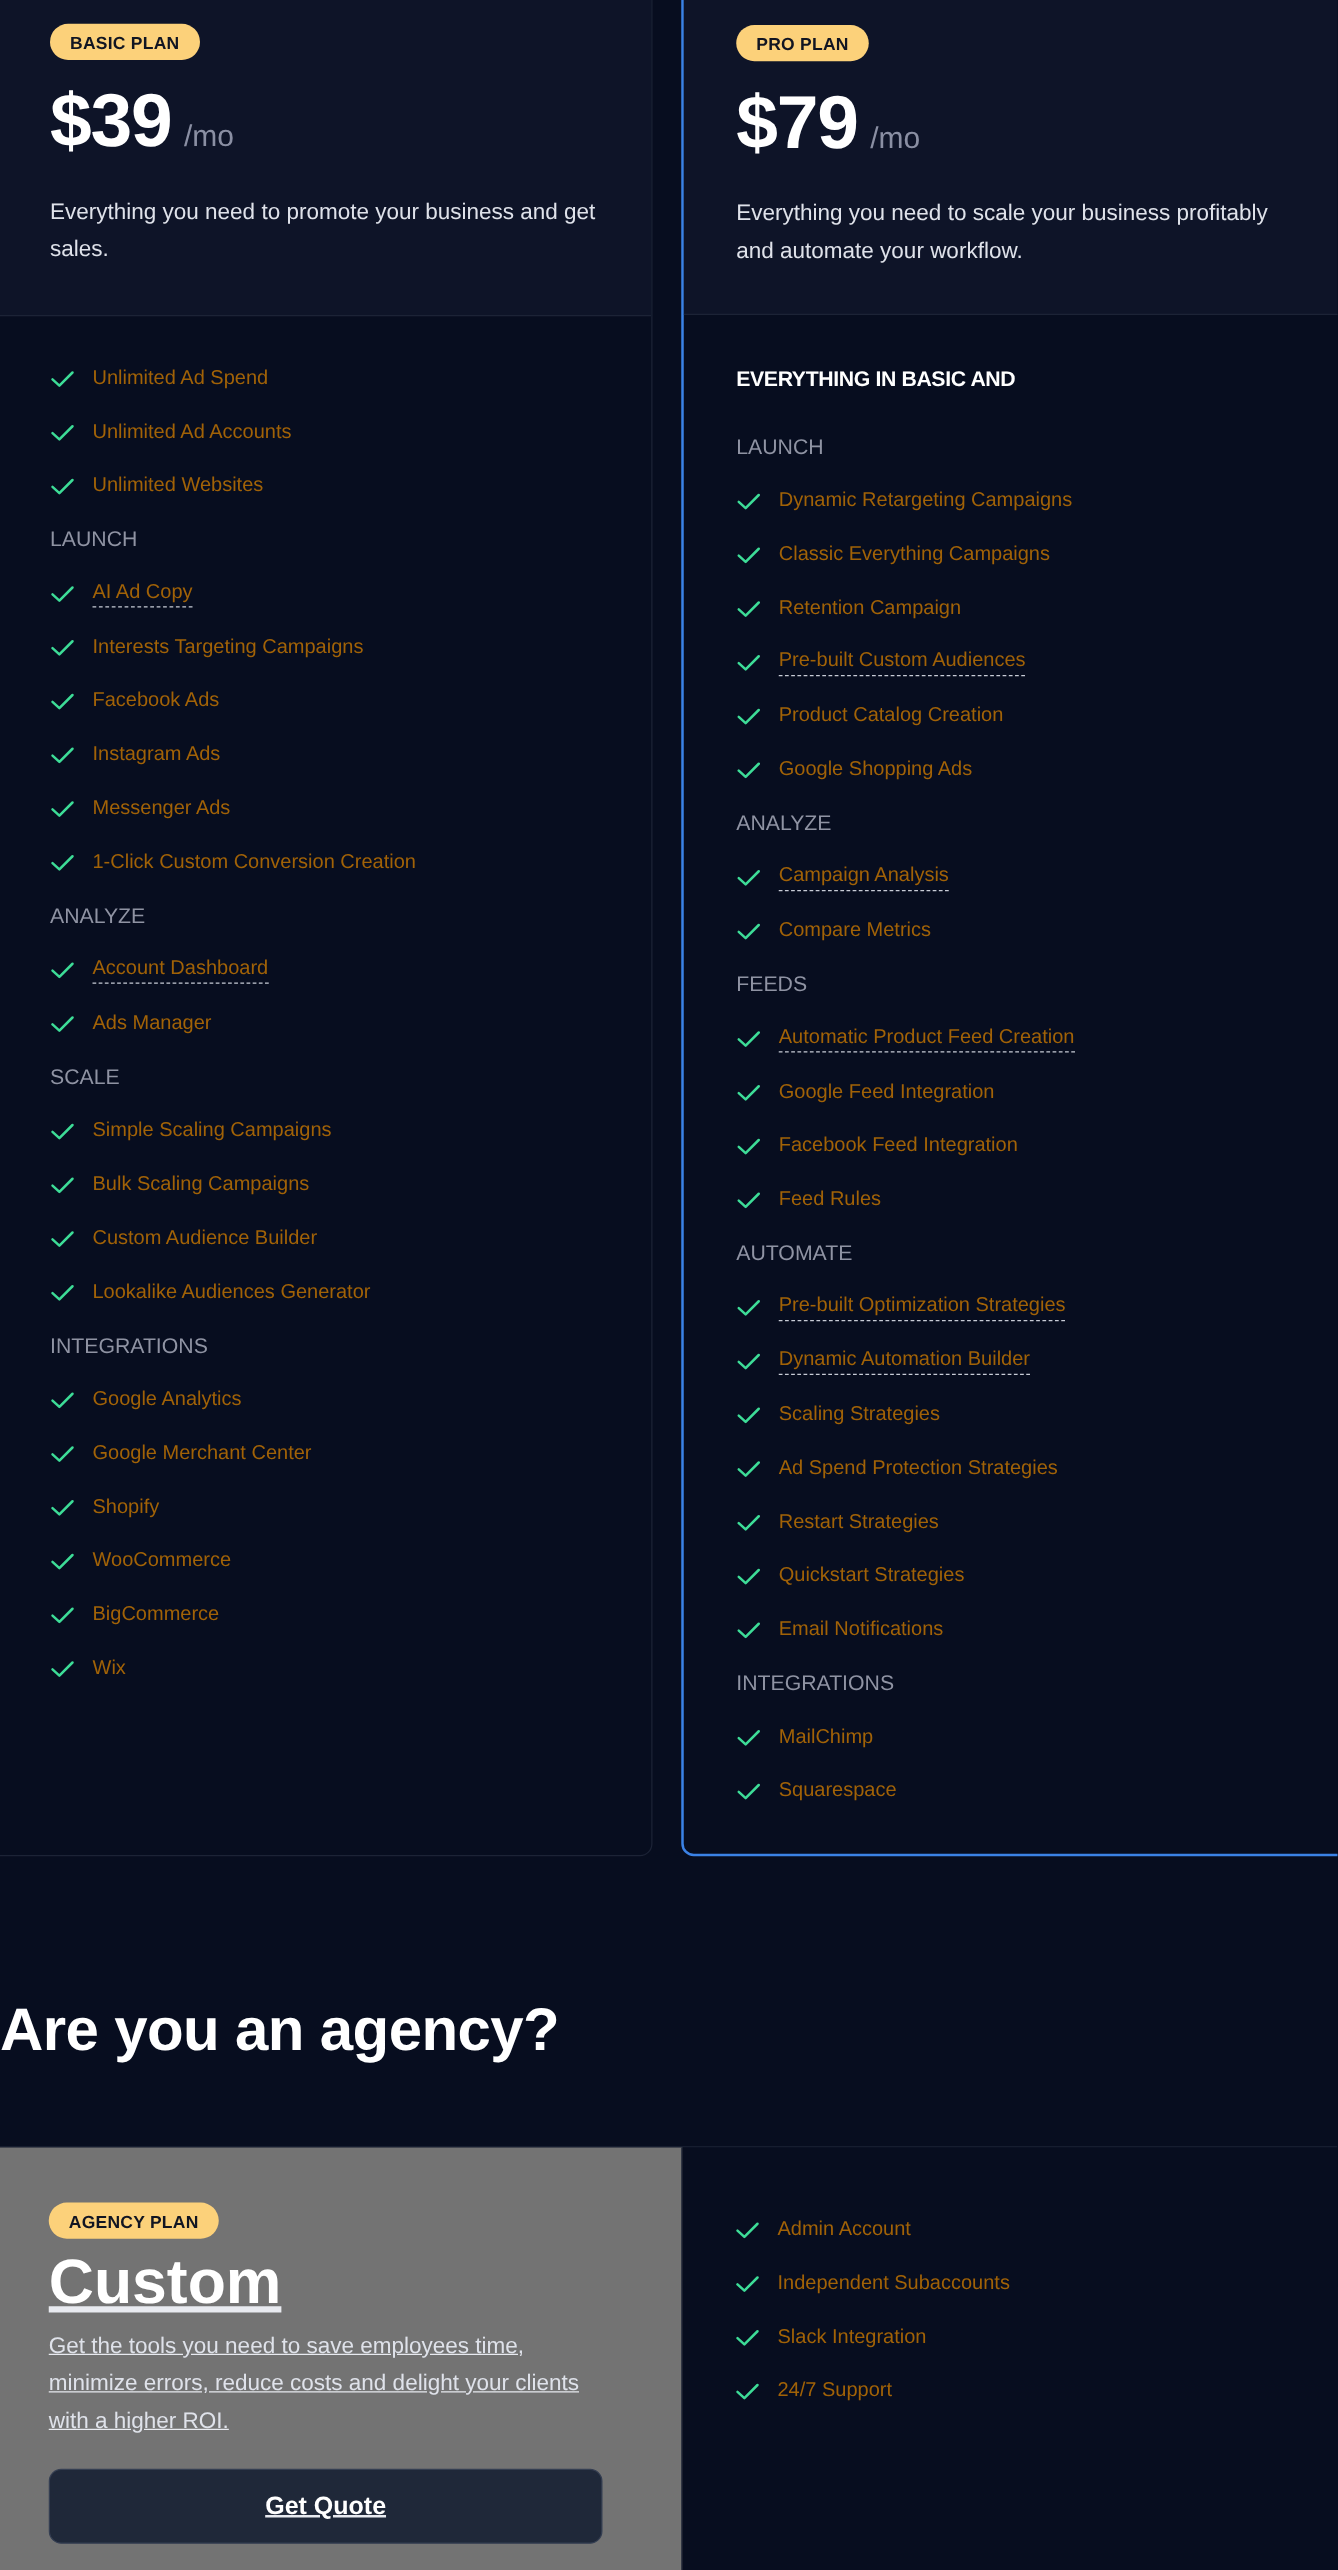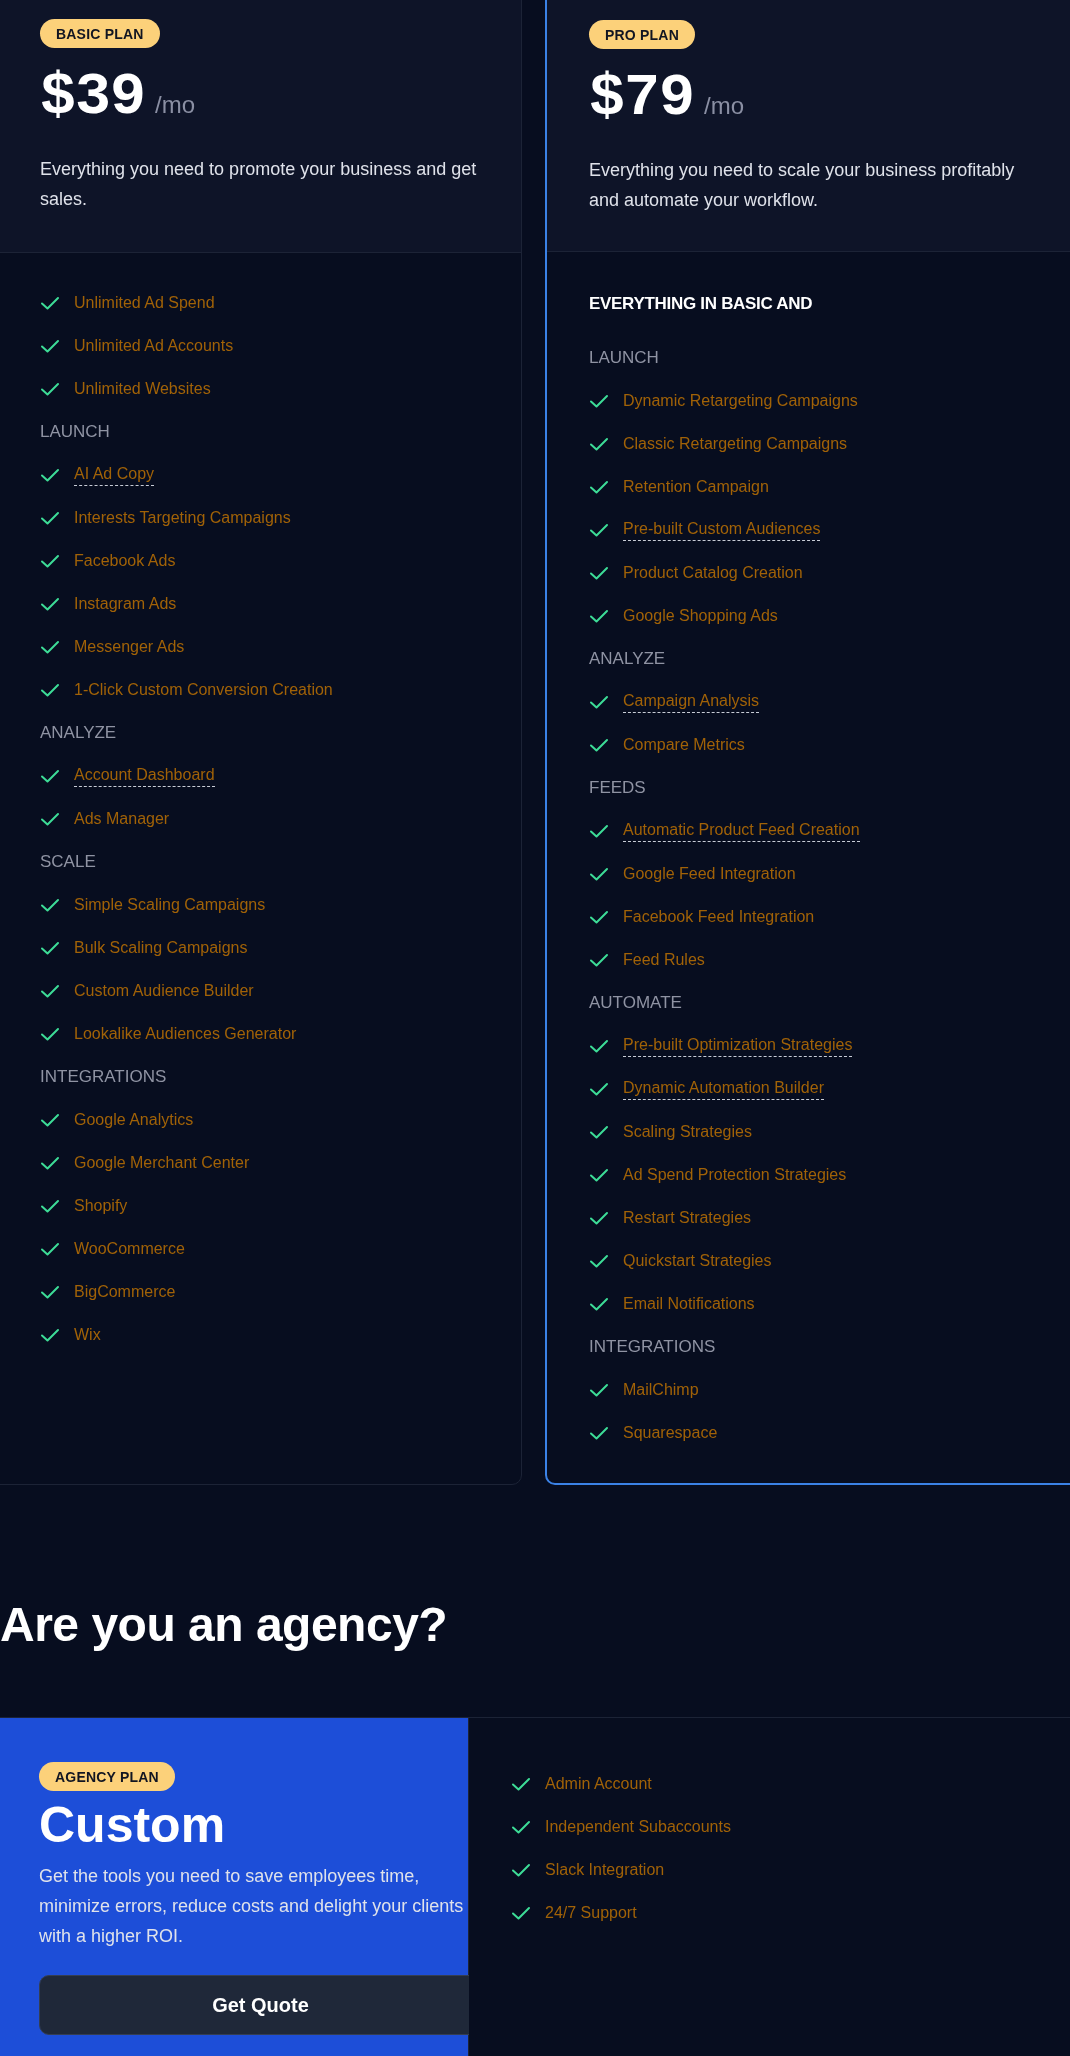--- a/index.html
+++ b/index.html
@@ -53,21 +53,20 @@
       border-radius: 16px;
       line-height: 16px;
     }
     .price-row { margin-top: 14px; display: flex; align-items: baseline; }
     .price {
       font-size: 60px;
       font-weight: 700;
       color: #ffffff;
       letter-spacing: -1px;
       line-height: 70px;
-      font-family: Liberation Mono, monospace;
     }
     .per {
       font-size: 24px;
       color: #8a8fa3;
       margin-left: 10px;
     }
     .desc {
       margin-top: 22px;
       font-size: 18px;
       line-height: 30px;
@@ -129,25 +128,26 @@
     .agency {
       position: absolute;
       top: 1717px;
       left: 0;
       width: 1070px;
       height: 339px;
       border-top: 1px solid #1c2336;
       display: flex;
     }
     .agency-left {
-      width: 469px;
+      width: 546px;
       height: 100%;
-      background: #1d4ed8;
+      background: #737373;
       border-right: 1px solid #1c2336;
       padding: 44px 0 0 39px;
+      text-decoration: underline;
     }
     .agency-right {
       flex: 1;
       padding: 44px 0 0 42px;
       background: #070d1f;
     }
     .custom {
       font-size: 50px;
       font-weight: 700;
       color: #ffffff;
@@ -352,21 +352,21 @@
           <div class="feat">
   <svg class="check" viewBox="0 0 20 14">
     <path d="M2 7.5 L7.5 12.5 L18 2" fill="none" stroke="#3ddc97" stroke-width="2" stroke-linecap="round" stroke-linejoin="round"></path>
   </svg>
 <span class="feat-text">Dynamic Retargeting Campaigns</span>
           </div>
           <div class="feat">
   <svg class="check" viewBox="0 0 20 14">
     <path d="M2 7.5 L7.5 12.5 L18 2" fill="none" stroke="#3ddc97" stroke-width="2" stroke-linecap="round" stroke-linejoin="round"></path>
   </svg>
-<span class="feat-text">Classic Retargeting Campaigns</span>
+<span class="feat-text">Classic Everything Campaigns</span>
           </div>
           <div class="feat">
   <svg class="check" viewBox="0 0 20 14">
     <path d="M2 7.5 L7.5 12.5 L18 2" fill="none" stroke="#3ddc97" stroke-width="2" stroke-linecap="round" stroke-linejoin="round"></path>
   </svg>
 <span class="feat-text">Retention Campaign</span>
           </div>
           <div class="feat">
   <svg class="check" viewBox="0 0 20 14">
     <path d="M2 7.5 L7.5 12.5 L18 2" fill="none" stroke="#3ddc97" stroke-width="2" stroke-linecap="round" stroke-linejoin="round"></path>

